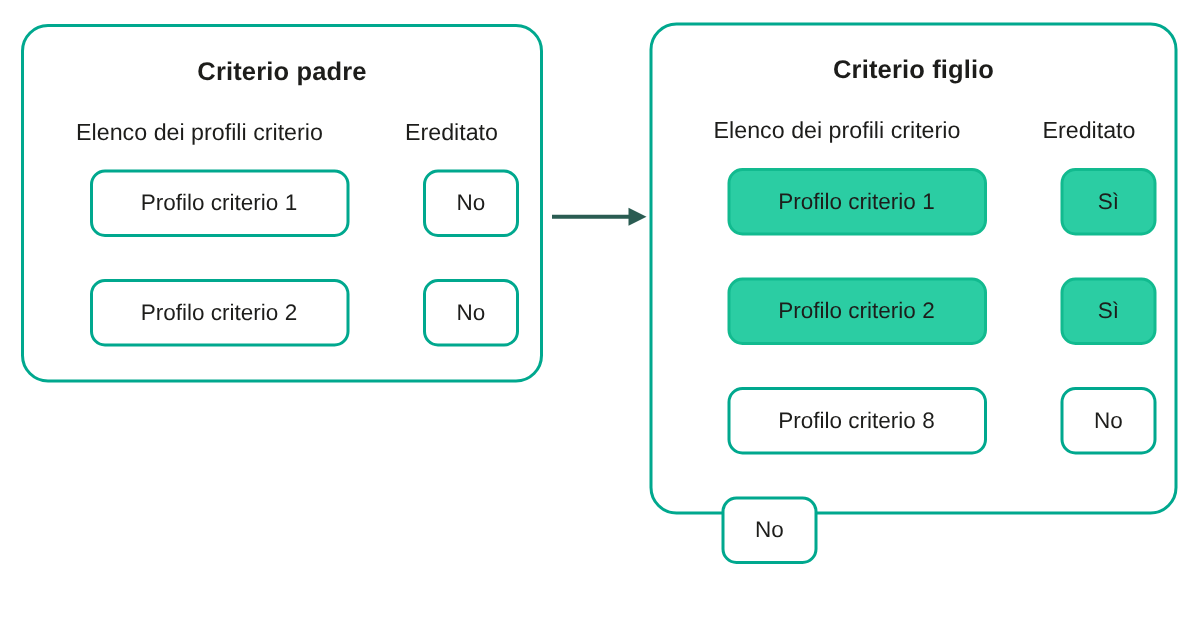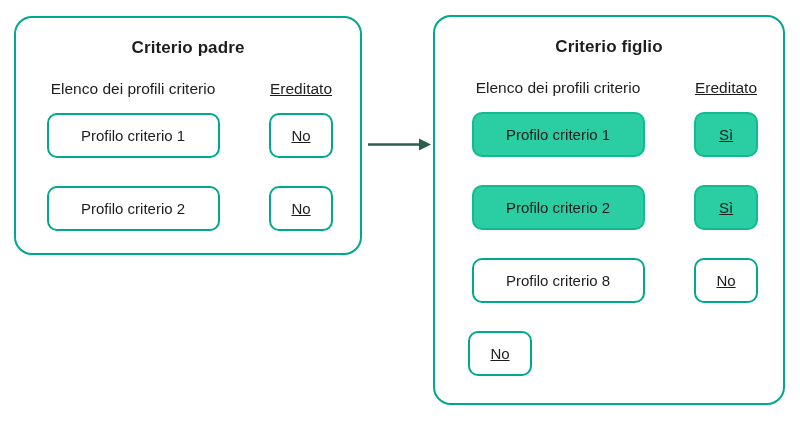--- a/index.html
+++ b/index.html
@@ -17,52 +17,52 @@
     overflow: hidden;
   }
   .panel {
     position: absolute;
     box-sizing: border-box;
     border: 2px solid var(--accent, #00a88e);
     border-radius: 18px;
     background: #ffffff;
   }
   .panel-parent { left: 14px; top: 16px; width: 348px; height: 239px; }
-  .panel-child  { left: 433px; top: 15px; width: 352px; height: 390px; }
+  .panel-child  { left: 433px; top: 15px; width: 352px; height: 328px; }
 
   .panel-title {
     margin: 21px 0 0 0;
     text-align: center;
     font-size: 17px;
     font-weight: 700;
     line-height: 1;
     letter-spacing: 0.1px;
   }
   .header-row {
     display: flex;
     align-items: center;
     margin-top: 25px;
   }
   .row {
     display: flex;
     align-items: flex-start;
     margin-top: 16px;
+    margin-left: 13px;
   }
   .row + .row { margin-top: 28px; }
 
   .col-a {
     flex: 0 0 206px;
     display: flex;
     justify-content: center;
   }
   .col-b {
     flex: 0 0 130px;
     display: flex;
     justify-content: center;
-    text-decoration: underline;
   }
   .panel-parent .col-a { margin-left: 14px; }
   .panel-child  .col-a { margin-left: 20px; }
 
   .col-header {
     font-size: 15.5px;
     line-height: 1;
     white-space: nowrap;
   }
   .pill {

